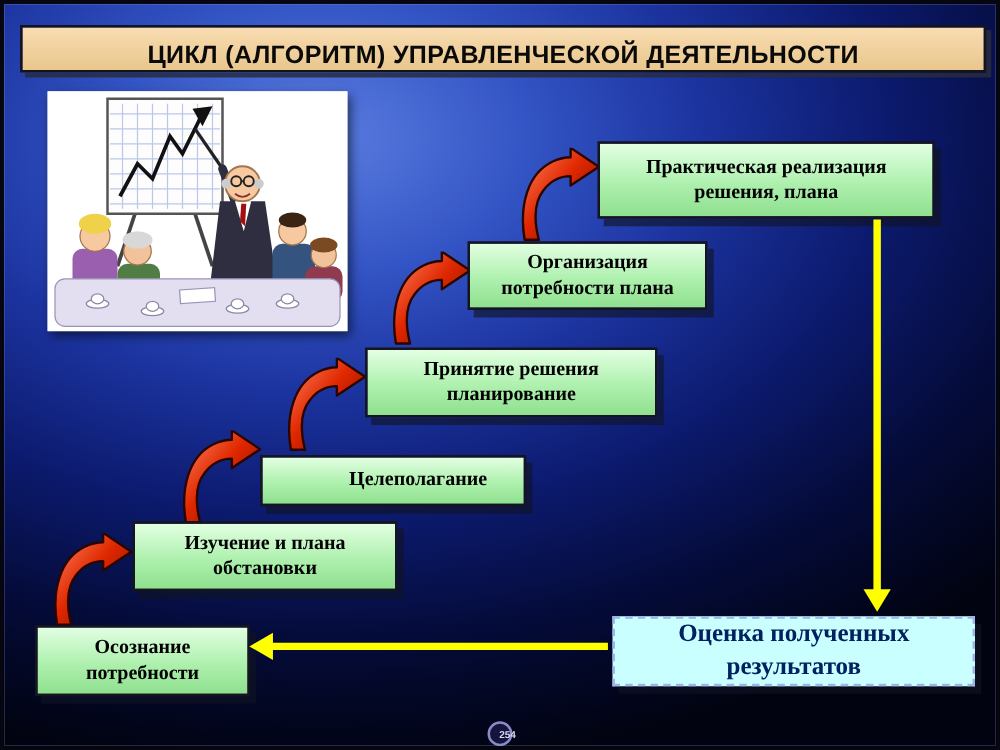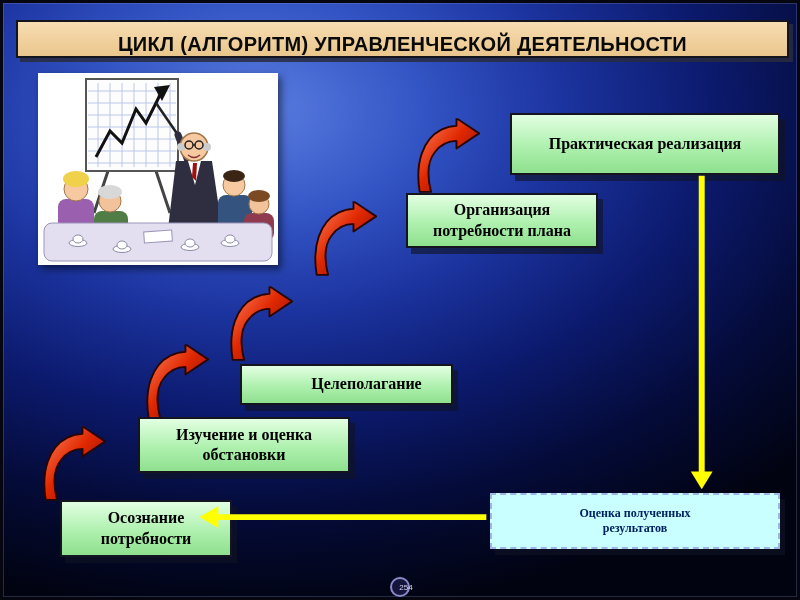--- a/index.html
+++ b/index.html
@@ -29,52 +29,52 @@
     background:#fff; box-shadow:3px 4px 8px rgba(0,0,0,.55); z-index:3;
   }
 
   .step {
     position:absolute; z-index:3;
     display:flex; flex-direction:column; align-items:center; justify-content:center;
     background:linear-gradient(#e2ffe2 0%, #aef0ae 55%, #8fe08f 100%);
     border:2px solid #15151f;
     box-shadow:5px 6px 0 rgba(16,20,36,.62);
     font-family:"Liberation Serif", serif; font-weight:bold; font-size:16px;
-    color:#000; line-height:1.28;margin-left:32px;
+    color:#000; line-height:1.28;
   }
   .step-1 { left:25px;  top:497px; width:172px; height:57px; }
   .step-2 { left:103px; top:414px; width:212px; height:56px; }
   .step-3 { left:205px; top:361px; width:213px; height:41px;padding-left:40px; }
   .step-4 { left:289px; top:275px; width:234px; height:56px; }
   .step-5 { left:371px; top:190px; width:192px; height:55px; }
   .step-6 { left:475px; top:110px; width:270px; height:62px; }
 
   .feedback {
     position:absolute; left:487px; top:490px; width:290px; height:56px; z-index:3;
     background:#c9ffff;
     border:2px dashed #9fb4e8;
     box-shadow:5px 6px 0 rgba(16,20,36,.62);
     display:flex; flex-direction:column; align-items:center; justify-content:center;
-    font-family:"Liberation Serif", serif; font-weight:bold; font-size:12px;
+    font-family:"Liberation Serif", serif; font-weight:bold; font-size:20px;
     color:#012060; text-align:center; line-height:1.28;
   }
 
   .red-arrow { position:absolute; width:66px; height:78px; z-index:2; }
   .ra1 { left:38px;  top:422px; }
   .ra2 { left:141px; top:340px; }
   .ra3 { left:225px; top:282px; }
   .ra4 { left:309px; top:197px; }
   .ra5 { left:412px; top:114px; }
 
   .yellow-layer { position:absolute; inset:0; z-index:4; pointer-events:none; }
 
   .badge {
     position:absolute; left:387px; top:574px; width:20px; height:20px; z-index:6;
     border-radius:50%; background:#14143c; border:2px solid #8a8ac8;
-    color:#d8d8f0; font-size:8px; font-weight:normal;
+    color:#d8d8f0; font-size:8px; font-weight:bold;
     display:flex; align-items:center; justify-content:center;padding-left:12px;
   }
 </style>
 </head>
 <body>
 
 <div class="slide">
 
   <svg width="0" height="0" style="position:absolute" aria-hidden="true">
     <defs>
@@ -164,32 +164,37 @@
     </svg>
   <svg class="red-arrow ra5" viewBox="0 0 70 80">
       <use href="#curvedArrow"></use>
     </svg>
 
   <div class="step step-1">
     <span>Осознание</span>
     <span>потребности</span>
   </div>
   <div class="step step-2">
-    <span>Изучение и оценка</span>
+    <span>Изучение и плана</span>
     <span>обстановки</span>
   </div>
   <div class="step step-3">
     <span>Целеполагание</span>
+  </div>
+  <div class="step step-4">
+    <span>Принятие решения</span>
+    <span>планирование</span>
   </div>
   <div class="step step-5">
     <span>Организация</span>
     <span>потребности плана</span>
   </div>
   <div class="step step-6">
     <span>Практическая реализация</span>
+    <span>решения, плана</span>
   </div>
 
   <div class="feedback">
     <span>Оценка полученных</span>
     <span>результатов</span>
   </div>
 
   <svg class="yellow-layer" viewBox="0 0 800 600">
     <g>
       <line x1="704" y1="174" x2="704" y2="474" stroke="#ffff00" stroke-width="6"></line>

